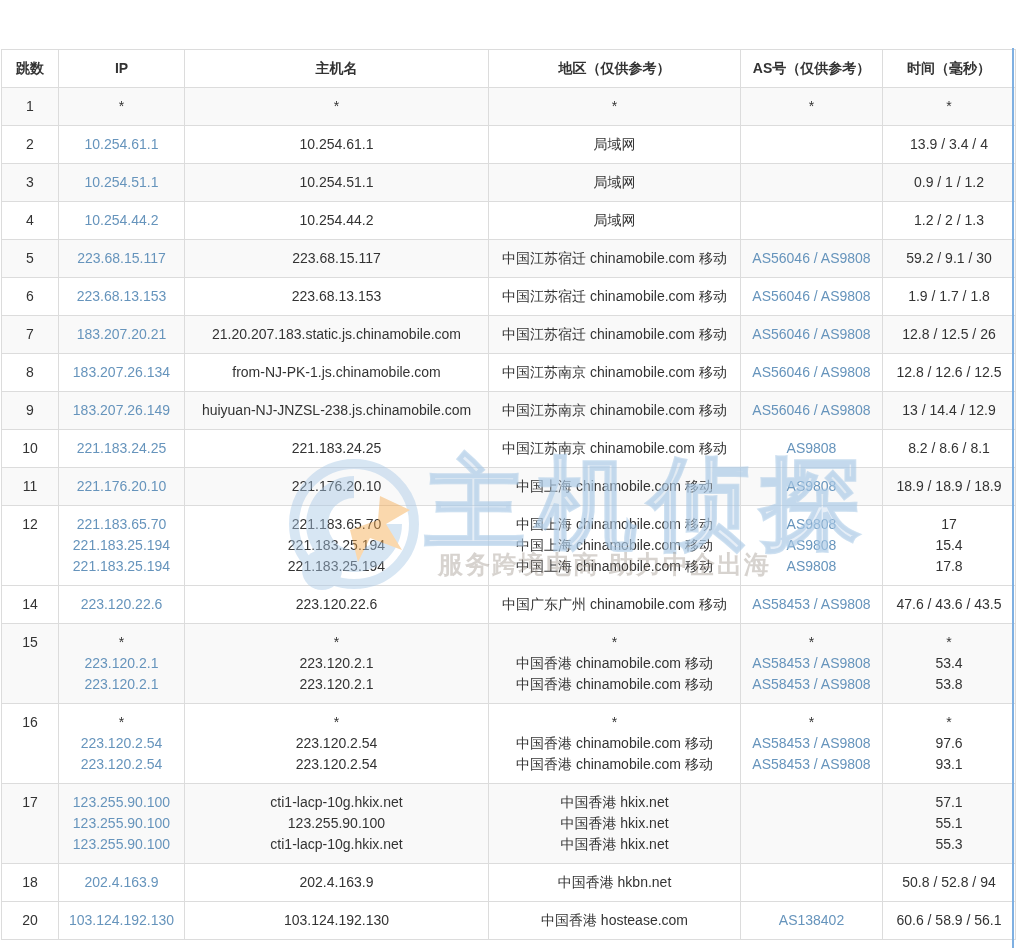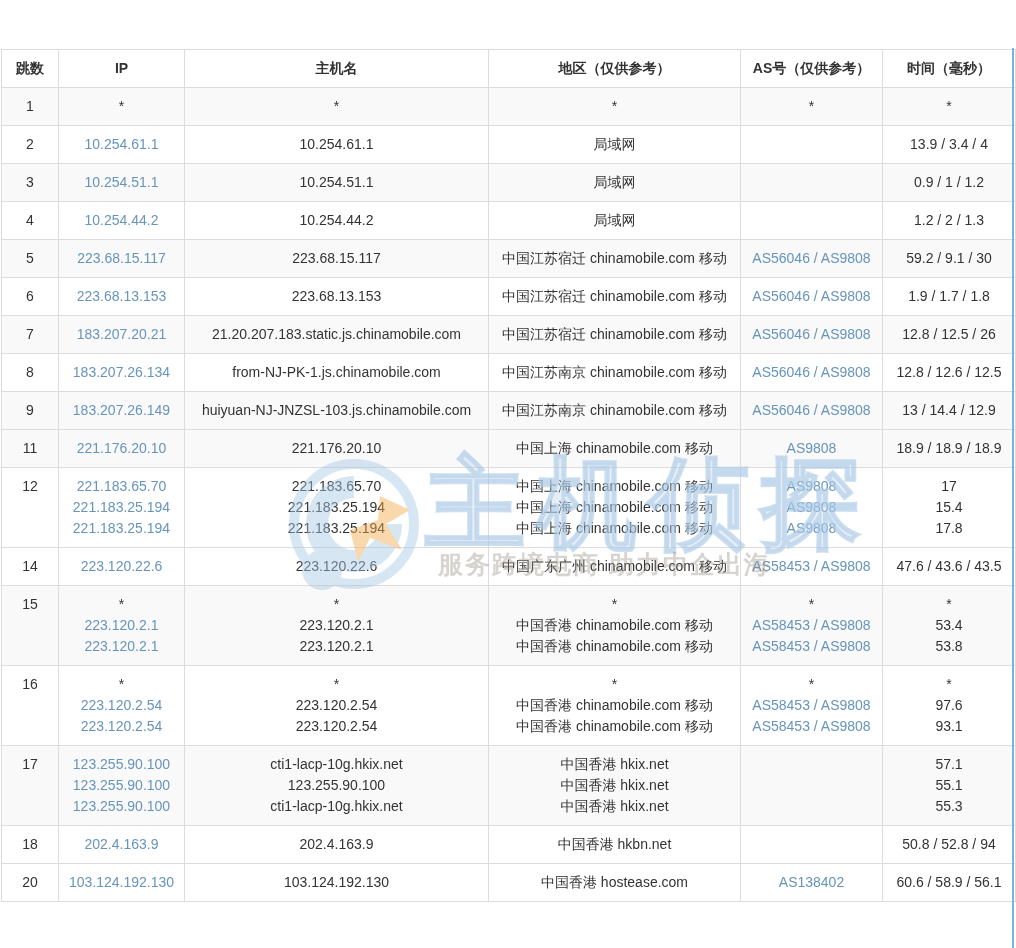--- a/index.html
+++ b/index.html
@@ -235,30 +235,50 @@
           </td>
         </tr>
         <tr class="odd">
           <td>
             <span class="line plain">9</span>
           </td>
           <td>
             <span class="line lnk">183.207.26.149</span>
           </td>
           <td>
-            <span class="line plain">huiyuan-NJ-JNZSL-103.js.chinamobile.com</span>
+            <span class="line plain">huiyuan-NJ-JNZSL-238.js.chinamobile.com</span>
           </td>
           <td>
             <span class="line plain">中国江苏南京 chinamobile.com 移动</span>
           </td>
           <td>
             <span class="line lnk">AS56046 / AS9808</span>
           </td>
           <td>
             <span class="line plain">13 / 14.4 / 12.9</span>
+          </td>
+        </tr>
+        <tr class="even">
+          <td>
+            <span class="line plain">10</span>
+          </td>
+          <td>
+            <span class="line lnk">221.183.24.25</span>
+          </td>
+          <td>
+            <span class="line plain">221.183.24.25</span>
+          </td>
+          <td>
+            <span class="line plain">中国江苏南京 chinamobile.com 移动</span>
+          </td>
+          <td>
+            <span class="line lnk">AS9808</span>
+          </td>
+          <td>
+            <span class="line plain">8.2 / 8.6 / 8.1</span>
           </td>
         </tr>
         <tr class="odd">
           <td>
             <span class="line plain">11</span>
           </td>
           <td>
             <span class="line lnk">221.176.20.10</span>
           </td>
           <td>

